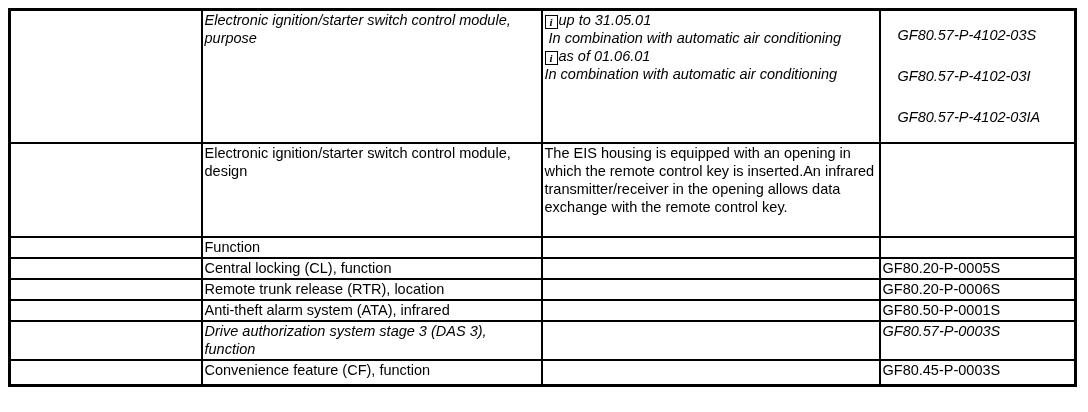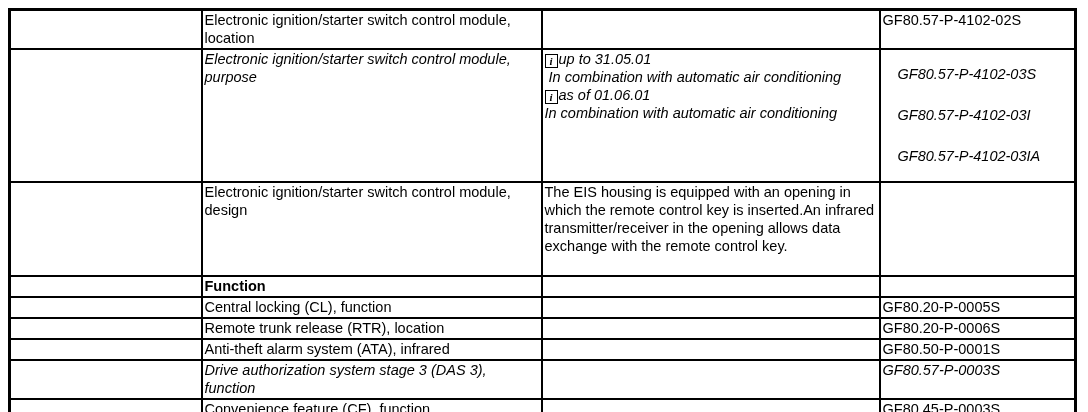--- a/index.html
+++ b/index.html
@@ -36,21 +36,21 @@
 
   tr.r-location   { height: 36px; }
   tr.r-purpose    { height: 120px; font-style: italic; }
   tr.r-design     { height: 94px; }
   tr.r-funchead   { height: 19px; }
   tr.r-short      { height: 19px; }
   tr.r-short2     { height: 20px; }
   tr.r-driveauth  { height: 38px; font-style: italic; }
   tr.r-last       { height: 25px; }
 
-  .bold { font-weight: bold; }
+  .bold { font-weight: normal; }
   .purpose-notes { padding-top: 33px; }
   .code-line { margin: 15px; }
   .code-gap { margin-top: 23px; }
   .pre { white-space: pre-wrap; }
   .info-icon {
     display: inline-block;
     width: 11px;
     height: 12px;
     border: 1px solid #000000;
     font-family: "Liberation Serif", serif;
@@ -68,26 +68,20 @@
 <div class="page">
   <table class="doc">
     <colgroup>
       <col class="c1">
         <col class="c2">
         <col class="c3">
         <col class="c4">
     </colgroup>
     <tbody>
 
-      <tr class="r-location">
-        <td></td>
-        <td>Electronic ignition/starter switch control module, location</td>
-        <td></td>
-        <td>GF80.57-P-4102-02S</td>
-      </tr>
 
       <tr class="r-purpose">
         <td></td>
         <td>Electronic ignition/starter switch control module, purpose</td>
         <td class="purpose-notes">
           <div><span class="info-icon">i</span><span>up to 31.05.01</span></div>
           <div class="pre"> In combination with automatic air conditioning</div>
           <div><span class="info-icon">i</span><span>as of 01.06.01</span></div>
           <div>In combination with automatic air conditioning</div>
         </td>

